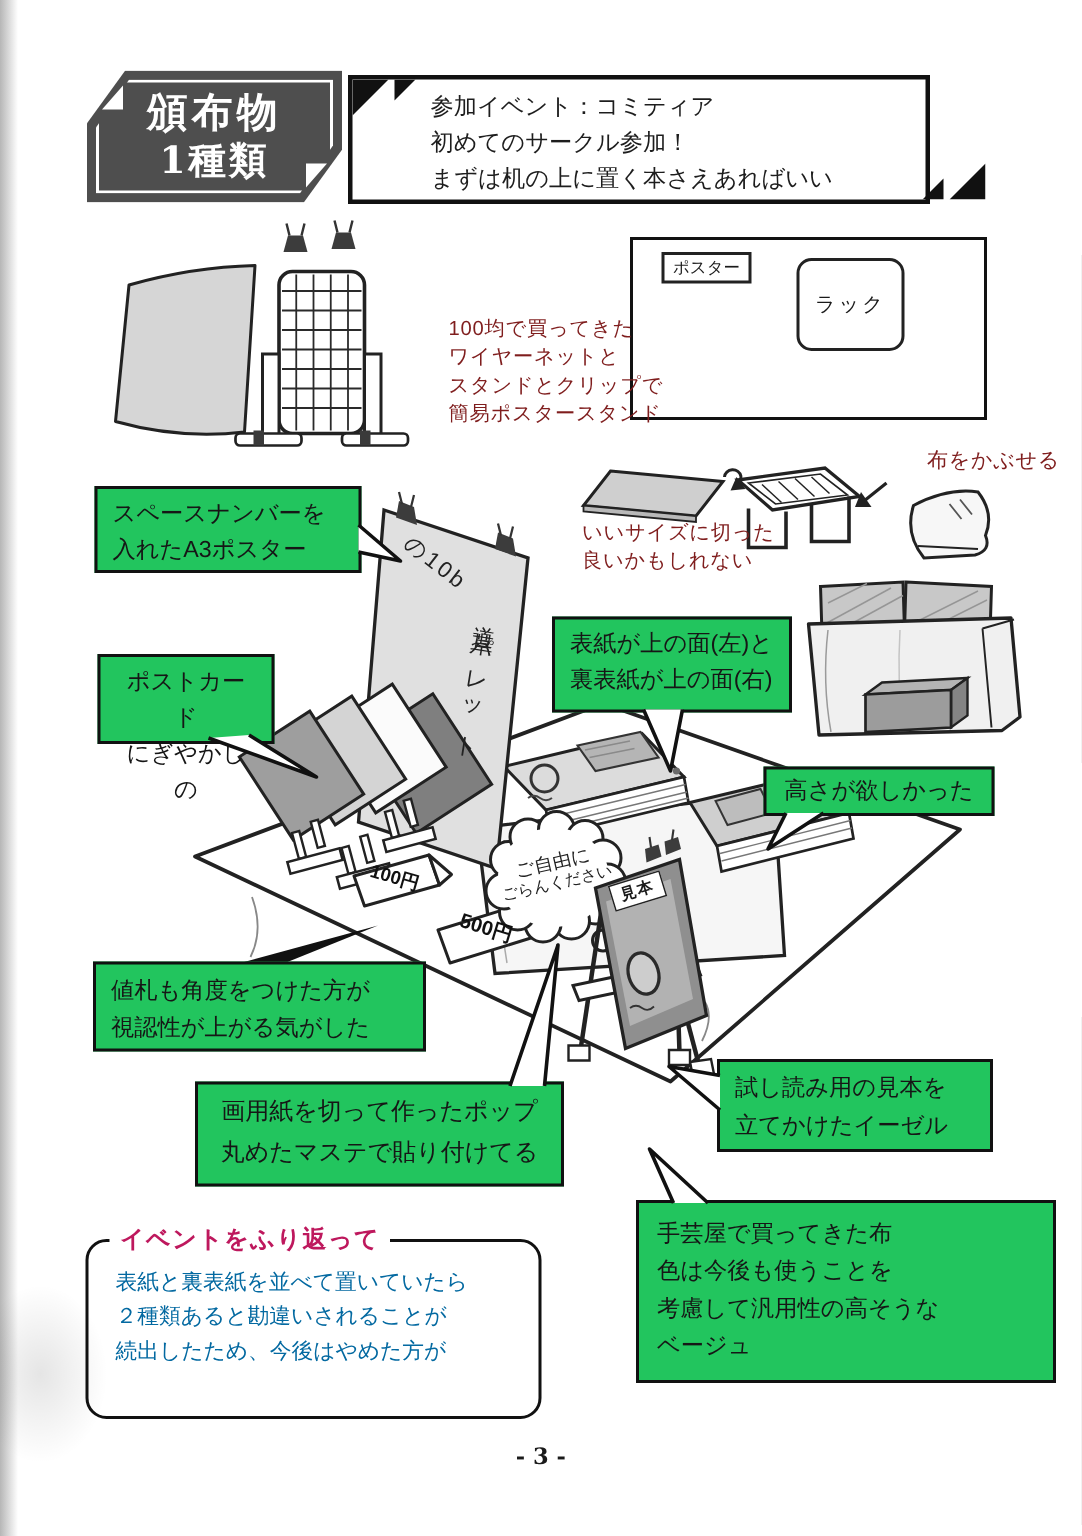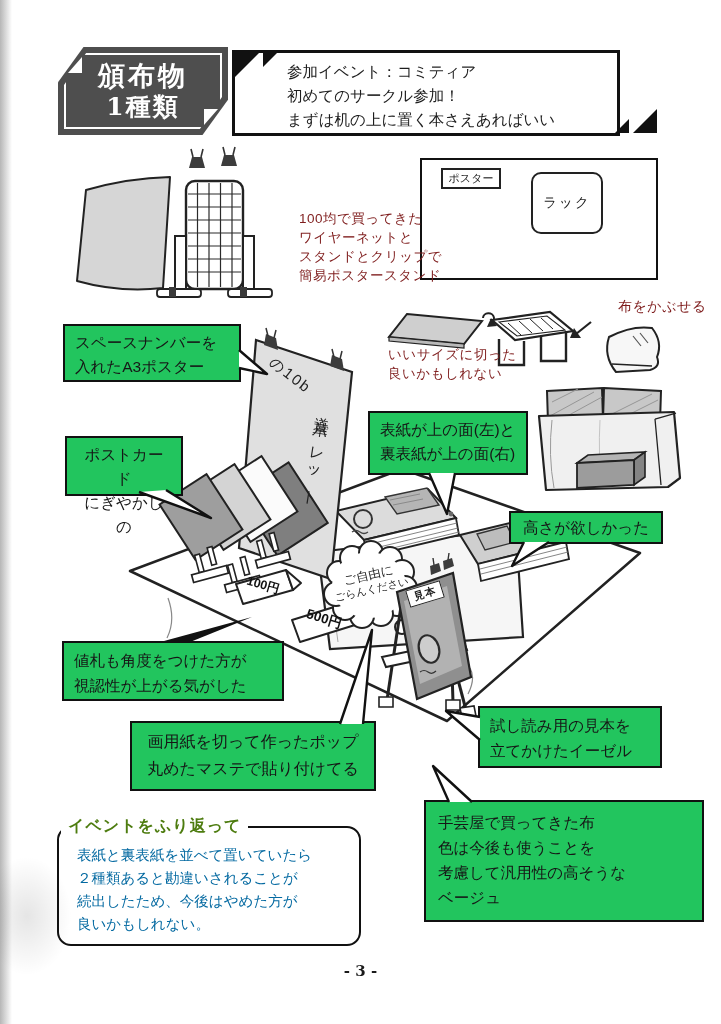--- a/index.html
+++ b/index.html
@@ -53,22 +53,22 @@
   .cloud-text{left:328px;top:568px;width:84px;transform:rotate(-13deg);text-align:center;
         z-index:2;color:#222;}
   .cloud-l1{font-size:12.5px;line-height:15px;}
   .cloud-l2{font-size:10.5px;line-height:13px;}
   .sample-tag{left:407px;top:585px;width:34px;height:16px;border:1.6px solid #222;background:#fff;
         transform:rotate(-17deg);display:flex;align-items:center;justify-content:center;
         font-size:10.5px;font-weight:bold;letter-spacing:1px;z-index:2;box-sizing:content-box;}
   
   .summary{left:57px;top:826px;width:304px;height:120px;border:2.8px solid #111;border-radius:14px;
         box-sizing:border-box;background:#fff;z-index:2;}
-  .summary-title{position:absolute;top:-12px;left:2px;background:#fff;padding:0 7px;
-        font-weight:bold;font-size:16px;letter-spacing:1px;color:#4d7c0f;}
+  .summary-title{position:absolute;top:-12px;left:14px;background:#fff;padding:0 7px;
+        font-weight:bold;font-size:16px;letter-spacing:1px;color:#be185d;}
   .summary-body{position:absolute;left:18px;top:16px;font-size:14.5px;line-height:23px;color:#0369a1;}
   .page-num{left:0;top:962px;width:100%;text-align:center;z-index:2;
         font-family:"DejaVu Serif","Liberation Serif",serif;font-size:15px;font-weight:bold;}
 </style>
 </head>
 <body>
 
 <div class="page">
 
   <svg class="layer" width="721" height="1024" viewBox="0 0 721 1024">
@@ -374,21 +374,20 @@
     <div class="cloud-l2">ごらんください</div>
   </div>
   <div class="abs sample-tag txt">見本</div>
 
   <div class="abs summary">
     <div class="summary-title">イベントをふり返って</div>
     <div class="summary-body">
       <div>表紙と裏表紙を並べて置いていたら</div>
       <div>２種類あると勘違いされることが</div>
       <div>続出したため、今後はやめた方が</div>
-      <div>良いかもしれない。</div>
     </div>
   </div>
 
   <div class="abs page-num">- 3 -</div>
 
   <svg class="overlay" width="721" height="1024" viewBox="0 0 721 1024">
     <path d="M239,350 L267,374 L239,368" fill="#fff" stroke="#111" stroke-width="2.4" stroke-linejoin="round"></path>
     <path d="M139,492 L211,518 L166,490" fill="#fff" stroke="#111" stroke-width="2.4" stroke-linejoin="round"></path>
     <path d="M429,473 L447,514 L455,473" fill="#fff" stroke="#111" stroke-width="2.4" stroke-linejoin="round"></path>
     <path d="M524,542 L512,566 L549,542" fill="#fff" stroke="#111" stroke-width="2.4" stroke-linejoin="round"></path>

